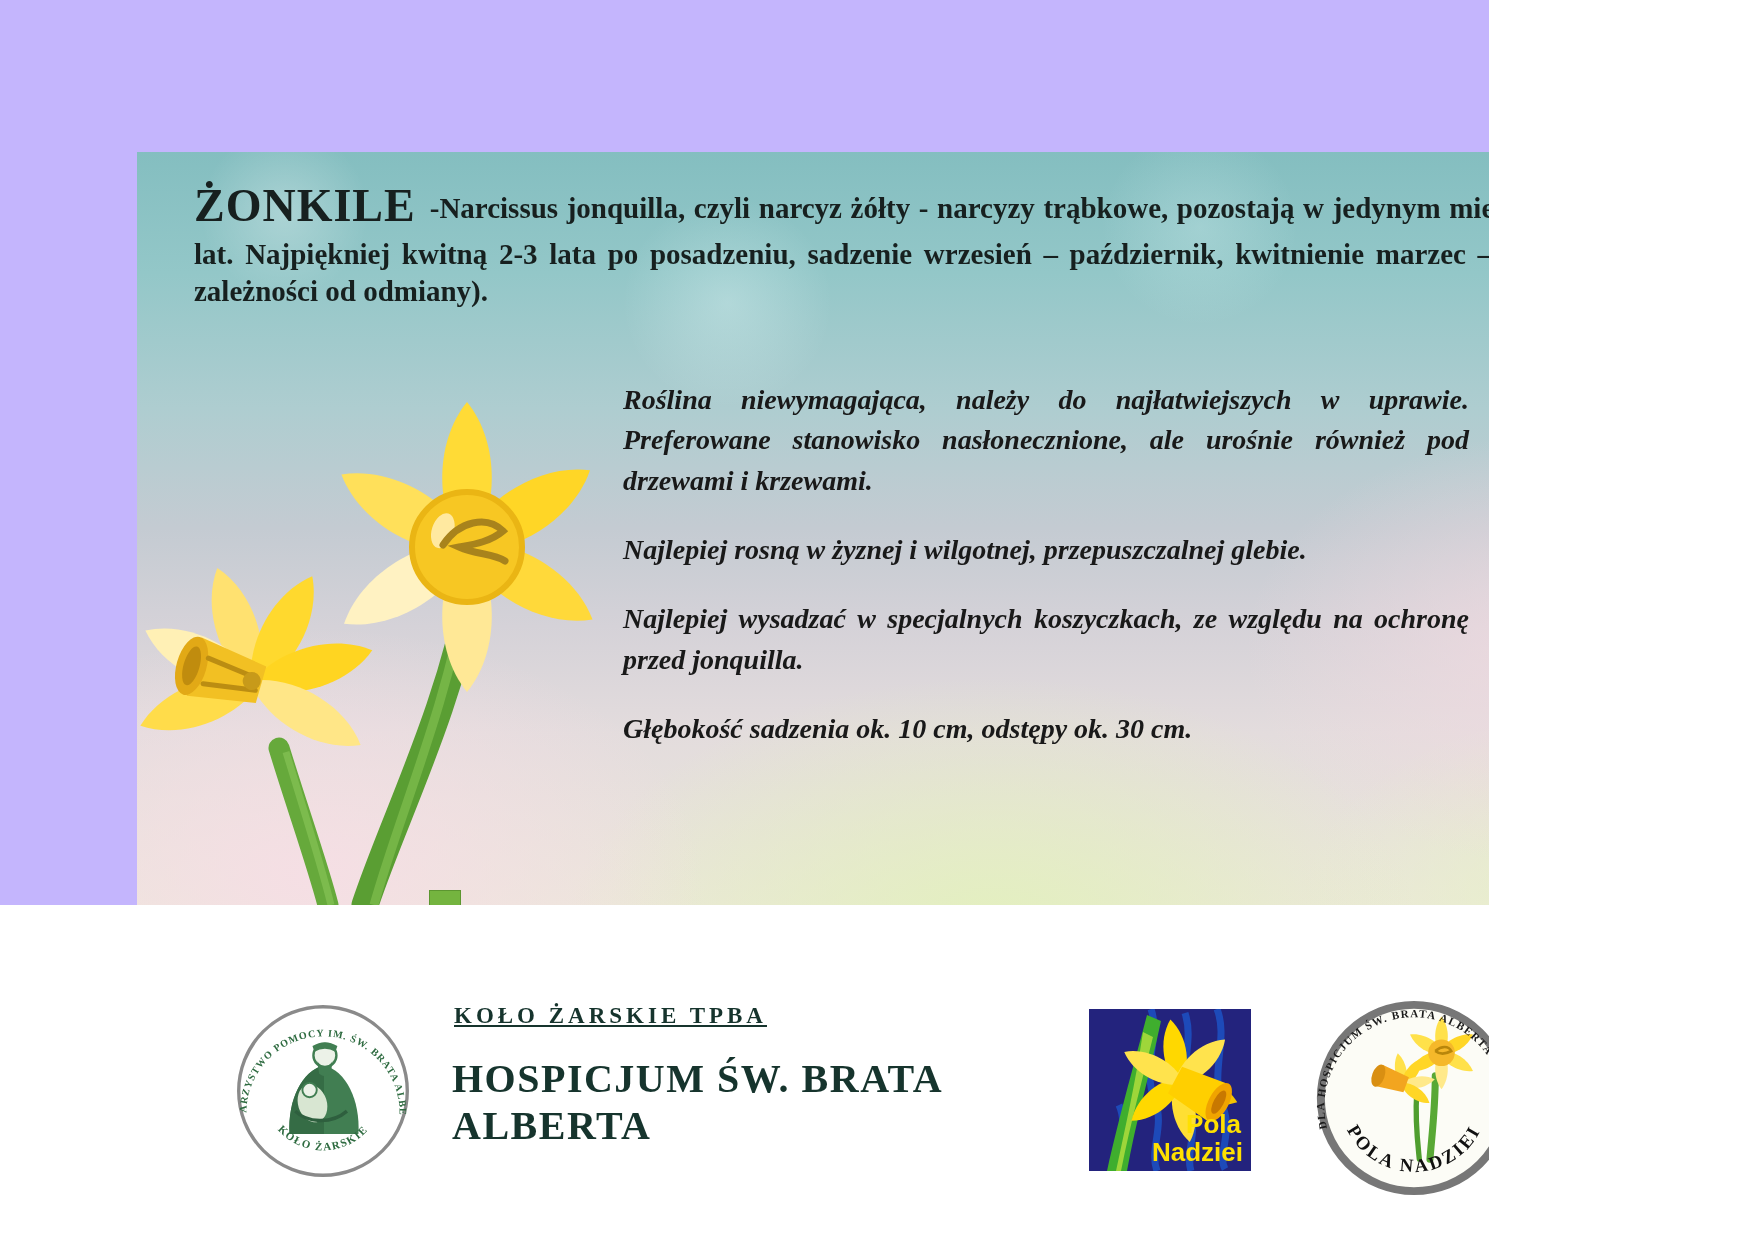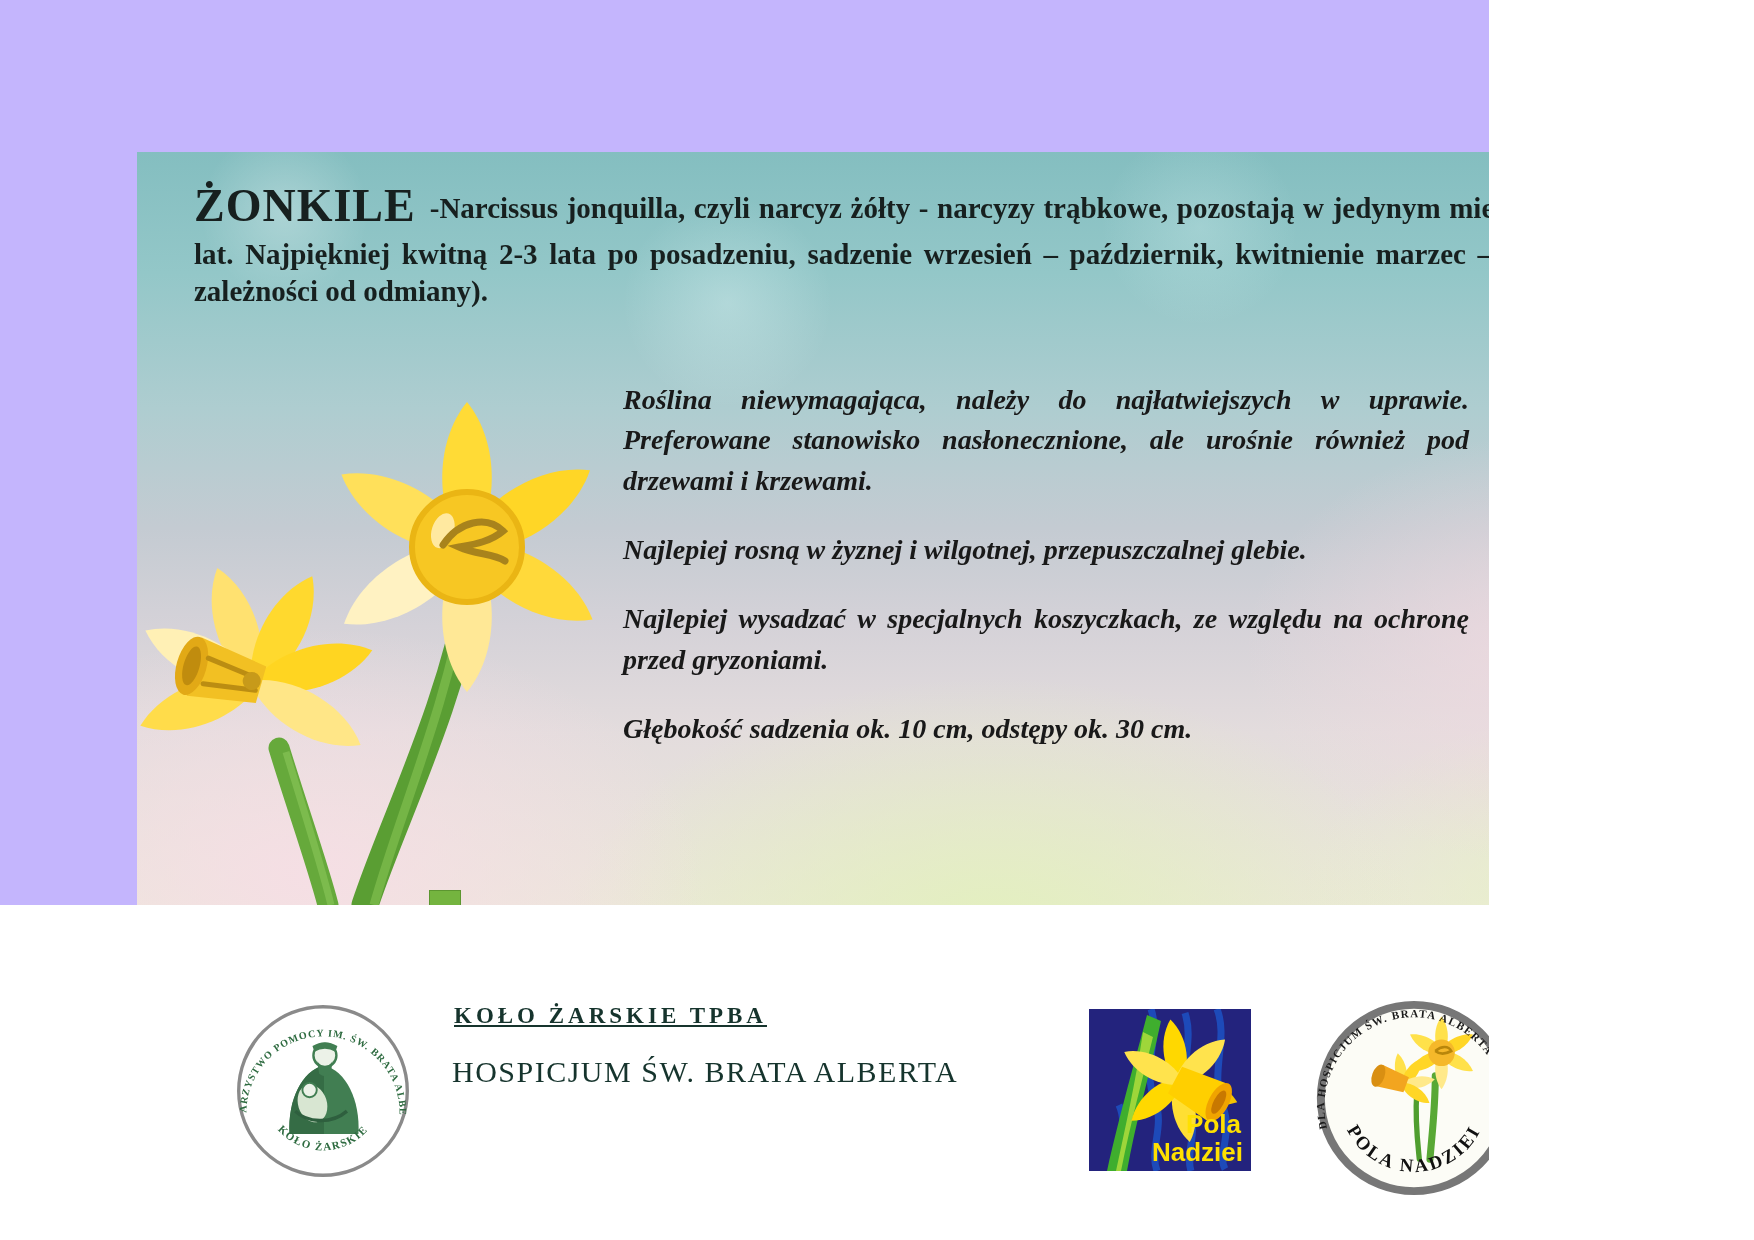--- a/index.html
+++ b/index.html
@@ -37,21 +37,21 @@
     position:absolute;left:292px;bottom:-2px;width:30px;height:15px;
     background:#74b43f;border:1px solid #5c9630;
   }
   
   .footer{position:absolute;left:0;top:905px;width:1754px;height:335px;background:#ffffff;}
   .seal-left{position:absolute;left:232px;top:95px;width:182px;height:182px;}
   .org{
     position:absolute;left:452px;top:98px;width:540px;color:#16342d;
   }
   .org-line1{font-size:23px;font-weight:bold;letter-spacing:4px;margin:0 0 26px 2px;text-decoration:underline;}
-  .org-line2{font-size:30px;font-weight:normal;letter-spacing:1.5px;margin:0 0 8px 0;}
+  .org-line2{font-size:40px;font-weight:bold;letter-spacing:1.5px;margin:0 0 8px 0;}
   .org-line3{font-size:22.5px;font-weight:bold;letter-spacing:.5px;margin:0 0 7px 0;}
   .org-line4{font-size:23px;font-weight:bold;letter-spacing:1px;margin:0 0 10px 0;}
   .org-line5{font-size:27px;font-weight:bold;letter-spacing:.5px;margin:0;color:#15281f;}
   .pola-logo{position:absolute;left:1089px;top:104px;width:162px;height:162px;}
   .seal-right{position:absolute;left:1312px;top:91px;width:204px;height:204px;}
 </style>
 </head>
 <body>
 
 <div class="page">
@@ -97,21 +97,21 @@
         <ellipse cx="-28" cy="-8" rx="11" ry="18" fill="#ffe9a0" transform="rotate(18)"></ellipse>
         <path d="M-24,-2 C-8,-26 20,-32 36,-16 C22,-4 2,-2 -8,0 C10,8 26,6 38,14" stroke="#a8831c" stroke-width="7" fill="none" stroke-linecap="round"></path>
       </g>
     </svg>
 
     <p class="hero-text"><span class="hero-title">ŻONKILE</span><span>-Narcissus jonquilla, czyli narcyz żółty - narcyzy trąbkowe, pozostają w jedynym miejscu 5-10 lat. Najpiękniej kwitną 2-3 lata po posadzeniu, sadzenie wrzesień – październik, kwitnienie marzec – maj ( w zależności od odmiany).</span></p>
 
     <div class="hero-paras">
       <p>Roślina niewymagająca, należy do najłatwiejszych w uprawie. Preferowane stanowisko nasłonecznione, ale urośnie również pod drzewami i krzewami.</p>
       <p>Najlepiej rosną w żyznej i wilgotnej, przepuszczalnej glebie.</p>
-      <p>Najlepiej wysadzać w specjalnych koszyczkach, ze względu na ochronę przed gryzoniami.</p>
+      <p>Najlepiej wysadzać w specjalnych koszyczkach, ze względu na ochronę przed jonquilla.</p>
       <p>Głębokość sadzenia ok. 10 cm, odstępy ok. 30 cm.</p>
     </div>
 
     <div class="green-chip"></div>
   </section>
 
   <footer class="footer">
 
     <svg class="seal-left" viewBox="0 0 190 190">
       <circle cx="95" cy="95" r="88" fill="#ffffff" stroke="#8a8a8a" stroke-width="3.5"></circle>

